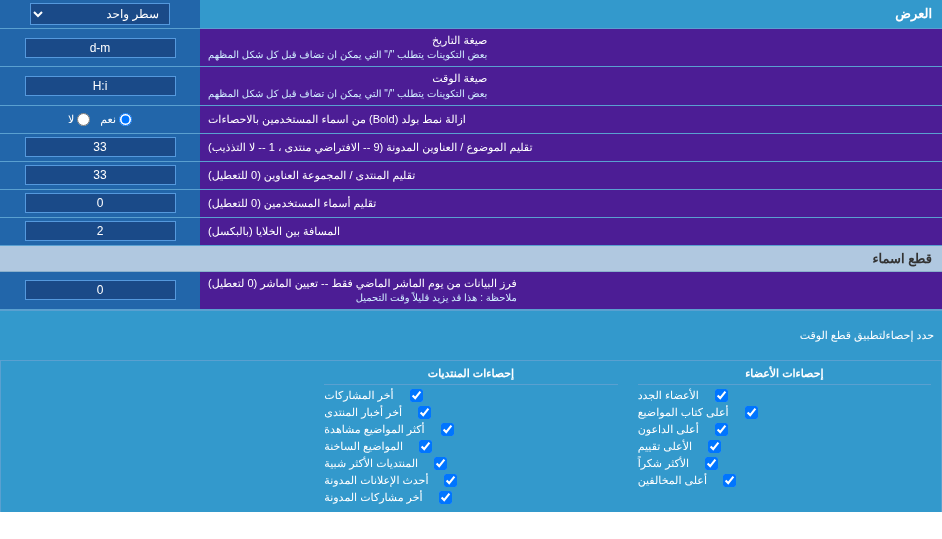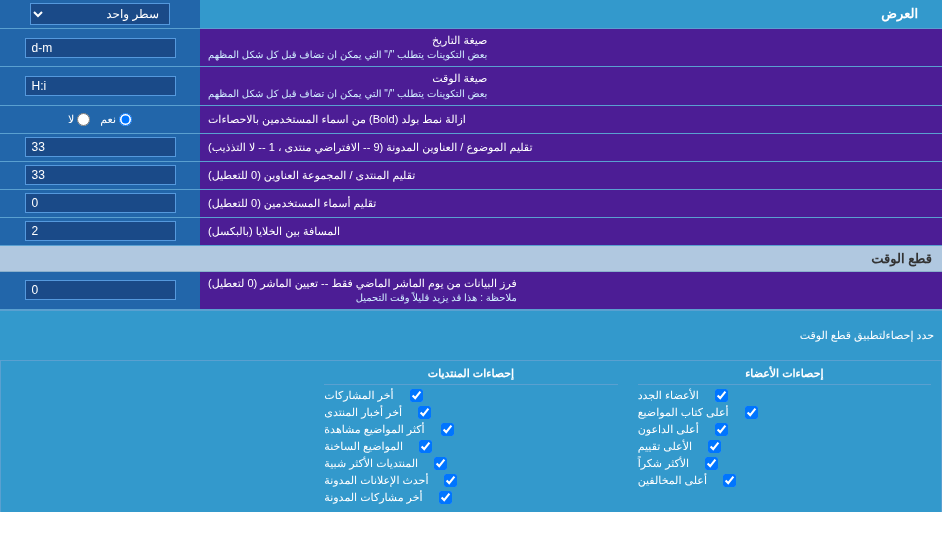--- a/index.html
+++ b/index.html
@@ -41,20 +41,21 @@
       width: 200px;
       flex-shrink: 0;
     }
     .input-cell input[type="text"] {
       background: #1a4a88;
       border: 1px solid #5599dd;
       color: #fff;
       padding: 2px 6px;
       font-size: 12px;
       width: 151px;
+      text-align: center;
       direction: ltr;
     }
     .select-cell {
       background: #2266aa;
       display: flex;
       align-items: center;
       justify-content: center;
       padding: 3px 6px;
       width: 200px;
       flex-shrink: 0;
@@ -116,21 +117,21 @@
       text-align: center;
       padding: 2px 0 4px 0;
       border-bottom: 1px solid #5aa0d0;
       margin-bottom: 4px;
     }
   </style>
 </head>
 <body>
 
 <div class="row" style="min-height:24px; background:#2266aa;">
-  <div class="label-cell" style="justify-content:flex-start; padding-right:24px; background:#3399cc;">
+  <div class="label-cell" style="justify-content:flex-start; padding-right:10px; background:#3399cc;">
     <span style="font-weight:bold; font-size:13px;">العرض</span>
   </div>
   <div class="select-cell" style="width:200px;">
     <select style="background:#1a4a88; border:1px solid #5599dd; color:#fff; padding:2px 6px; font-size:12px; width:140px;">
       <option>سطر واحد</option>
       <option>سطرين</option>
       <option>ثلاثة أسطر</option>
     </select>
   </div>
 </div>
@@ -205,21 +206,21 @@
 <div class="row">
   <div class="label-cell">
     <span>المسافة بين الخلايا (بالبكسل)</span>
   </div>
   <div class="input-cell">
     <input type="text" value="2" style="">
   </div>
 </div>
 
 <div class="section-header">
-  <span>قطع الوقت</span>
+  <span>قطع اسماء</span>
 </div>
 
 <div class="row">
   <div class="label-cell">
     <div>
       <span>فرز البيانات من يوم الماشر الماضي فقط -- تعيين الماشر (0 لتعطيل)</span>
       <small>ملاحظة : هذا قد يزيد قليلاً وقت التحميل</small>
     </div>
   </div>
   <div class="input-cell">

